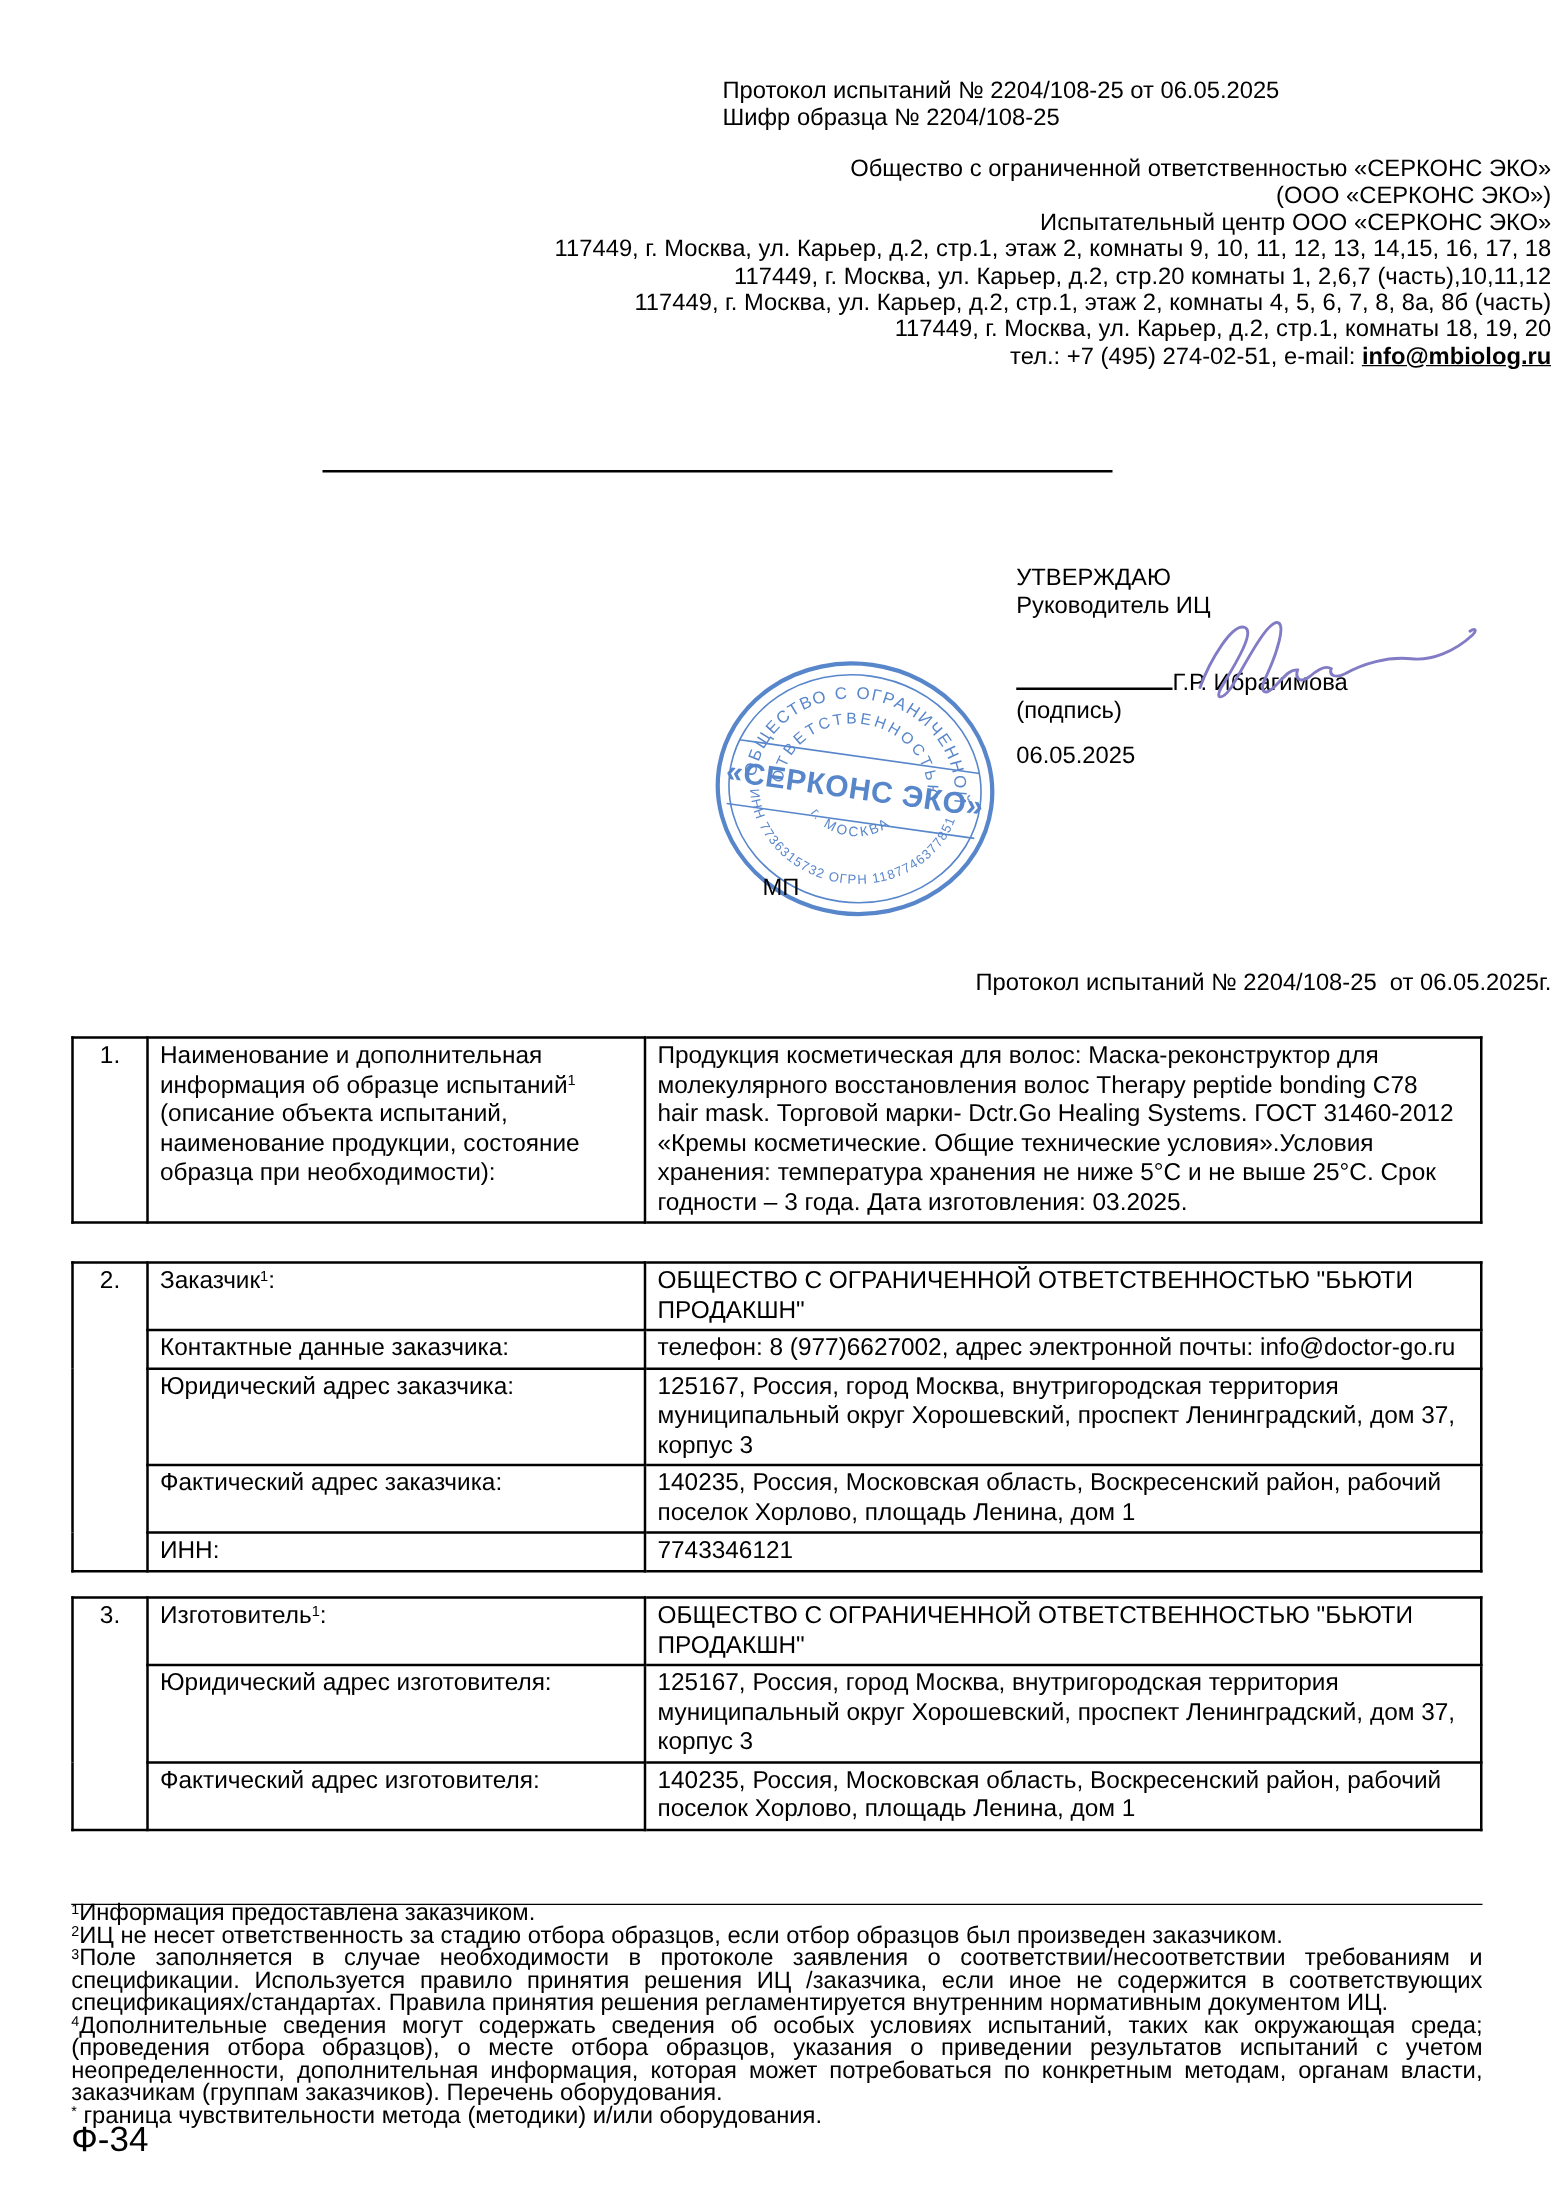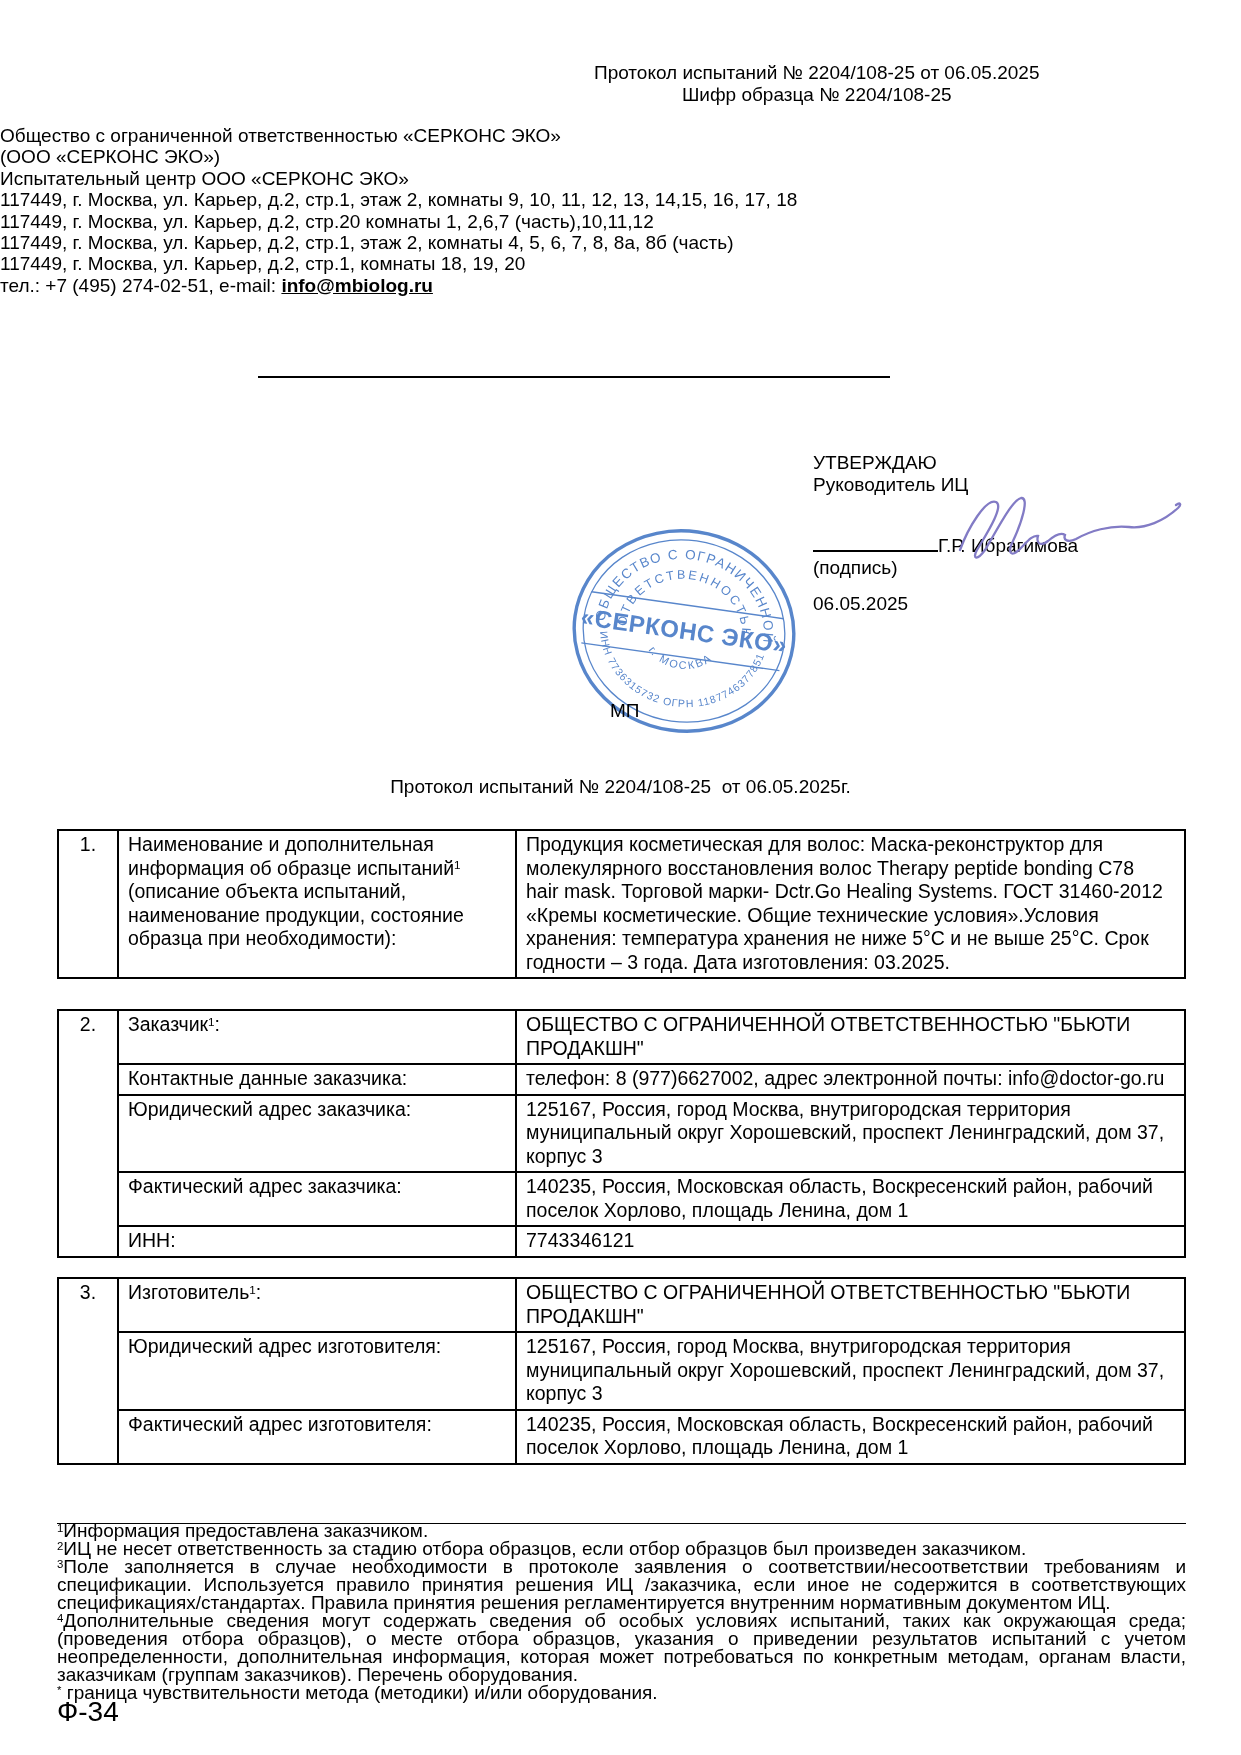--- a/index.html
+++ b/index.html
@@ -2,39 +2,39 @@
 <html><head>
 <meta charset="utf-8">
 <style>
   html,body{margin:0;padding:0;background:#fff;}
   .page{
     position:relative;width:1241px;height:1755px;background:#ffffff;
     font-family:"Liberation Sans",sans-serif;font-size:19px;color:#000;
     overflow:hidden;
   }
   
-  .hdr{position:absolute;left:594px;top:62px;line-height:21.5px;text-align:center;}
+  .hdr{position:absolute;left:578px;top:62px;line-height:21.5px;}
   
-  .org{position:absolute;left:0;top:125px;width:100%;text-align:left;line-height:21.4px;}
+  .org{position:absolute;left:0;top:125px;width:100%;text-align:right;line-height:21.4px;}
   .email-link{text-decoration:underline;font-weight:bold;}
   .divider{position:absolute;left:258px;top:376px;width:632px;border-top:2px solid #000;height:0;}
   .accred{position:absolute;left:0;top:386px;width:1140px;text-align:center;}
   
   .approval{position:absolute;left:813px;top:452px;line-height:22px;}
   .sig-spacer{height:36px;}
   .sig-row{white-space:nowrap;}
   .sig-line{display:inline-block;width:125px;height:18px;border-bottom:2px solid #000;}
   .date-line{margin-top:14px;}
   .signature-svg{position:absolute;left:952px;top:488px;width:240px;height:75px;pointer-events:none;}
   
   .stamp-svg{position:absolute;left:570px;top:527px;width:228px;height:208px;opacity:.92;}
   .stamp-svg text{font-family:"Liberation Sans",sans-serif;}
   .mp{position:absolute;left:610px;top:700px;}
   
-  .title{position:absolute;left:0;top:776px;width:100%;text-align:center;white-space:pre-wrap;}
+  .title{position:absolute;left:0;top:776px;width:100%;text-align:right;white-space:pre-wrap;}
   
   .doc-table{position:absolute;left:57px;width:1129px;border-collapse:collapse;table-layout:fixed;
              font-size:19.5px;line-height:23.5px;}
   .doc-table td{border:2px solid #000;vertical-align:top;padding:2px 14px 3px 9px;word-wrap:break-word;}
   .doc-table td.num-cell{text-align:center;padding:2px 2px;}
   .c-num{width:60px;}
   .c-label{width:398px;}
   .t1{top:829px;}
   .t2{top:1009px;}
   .t3{top:1277px;}

